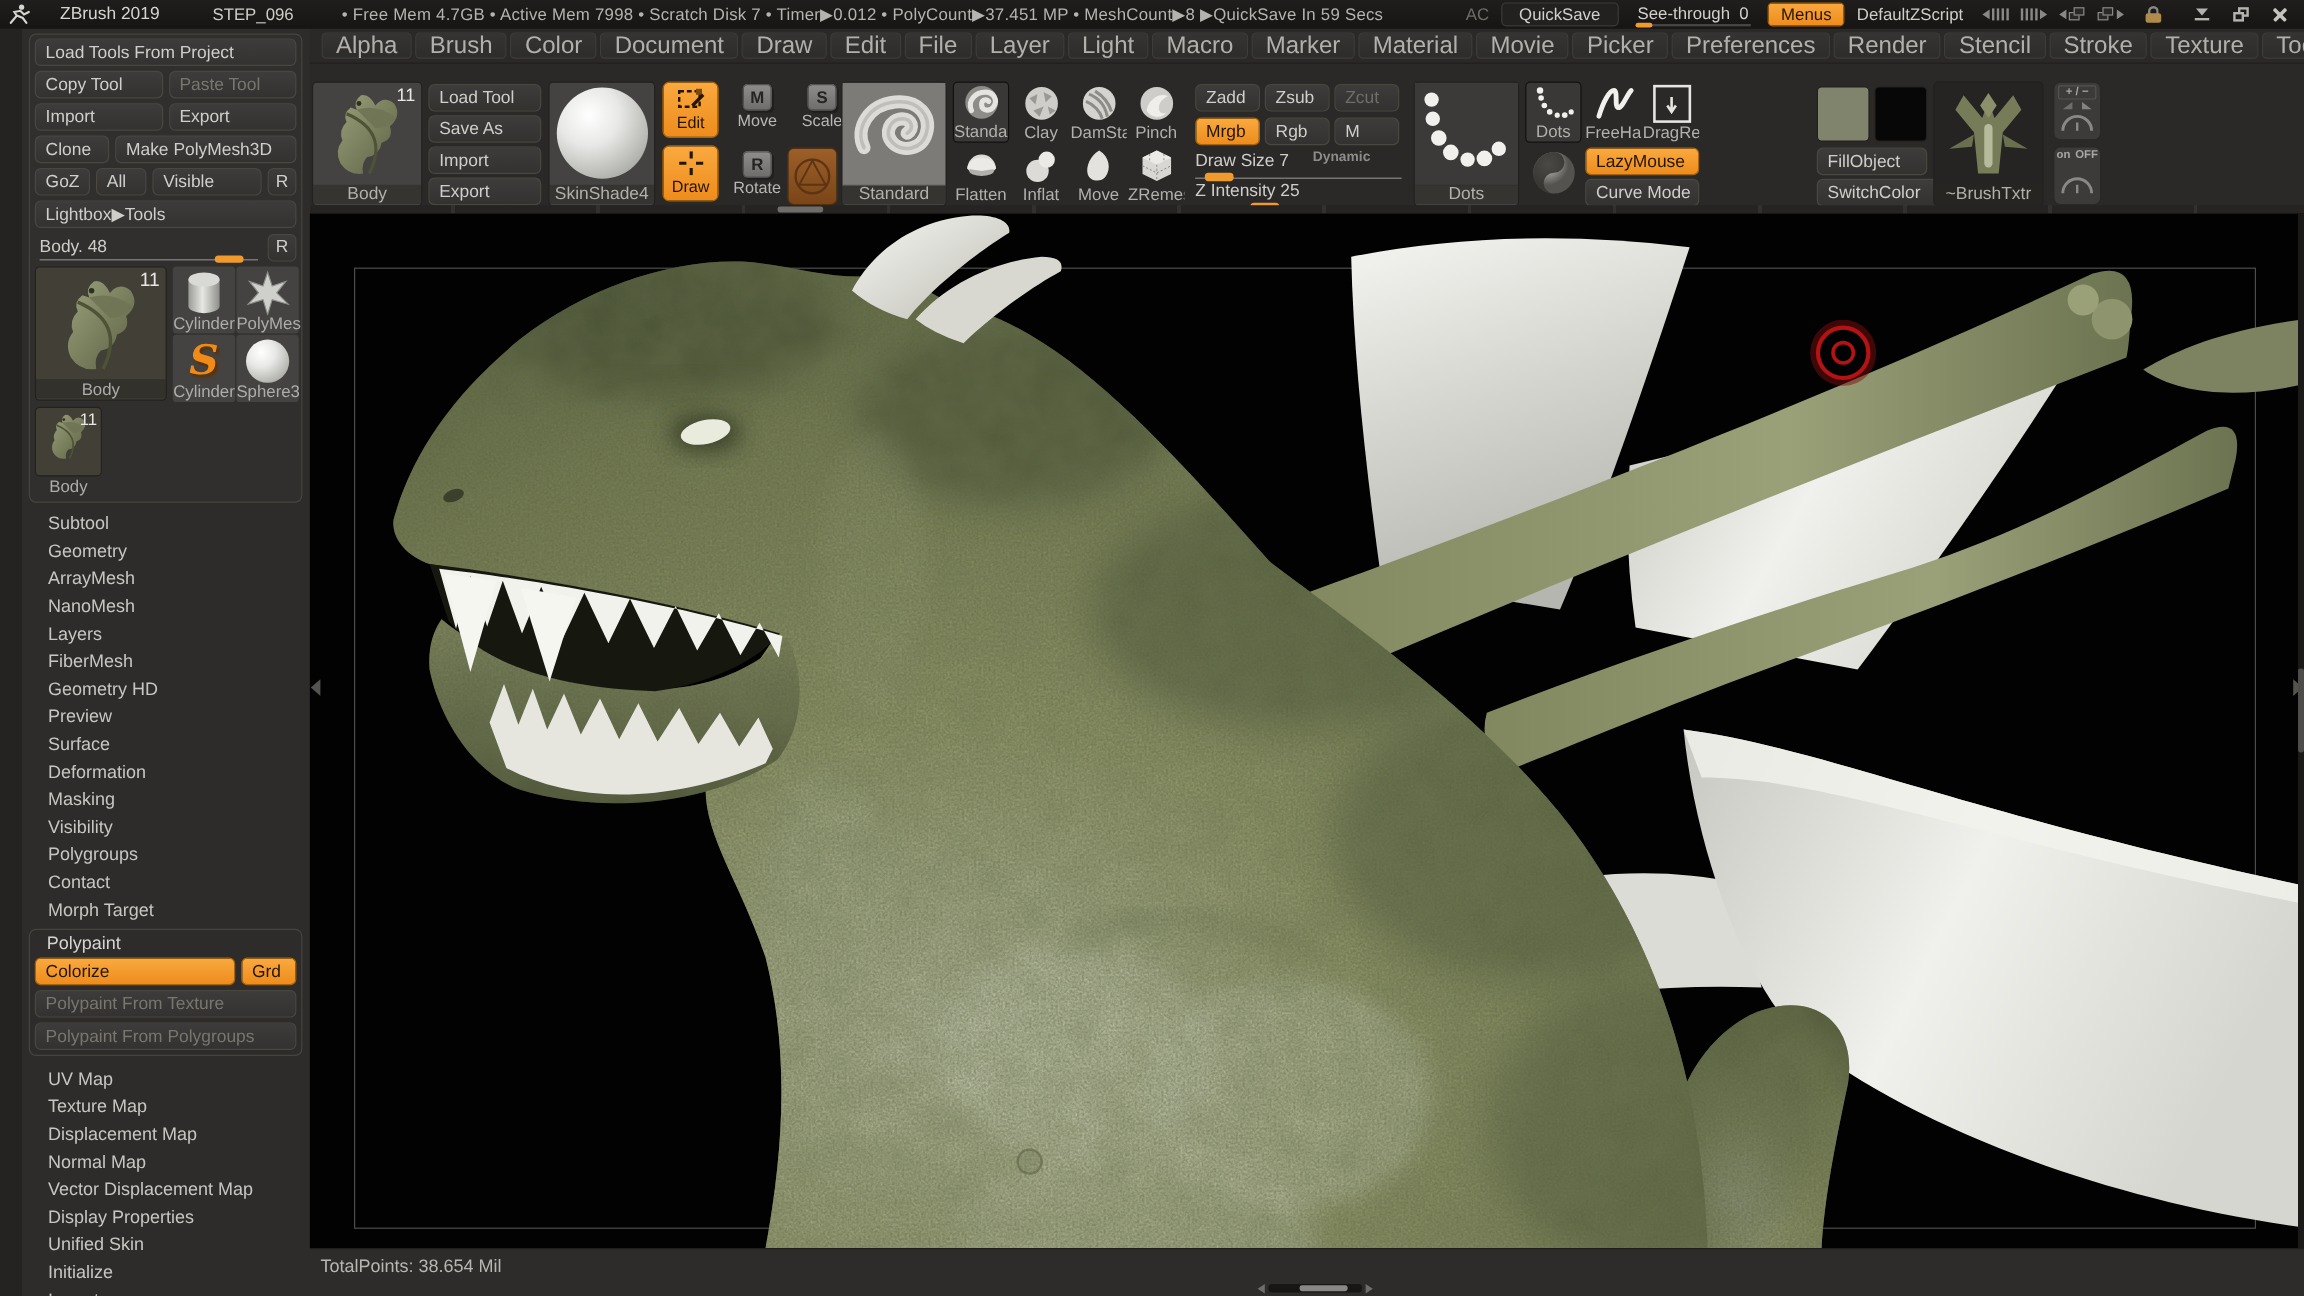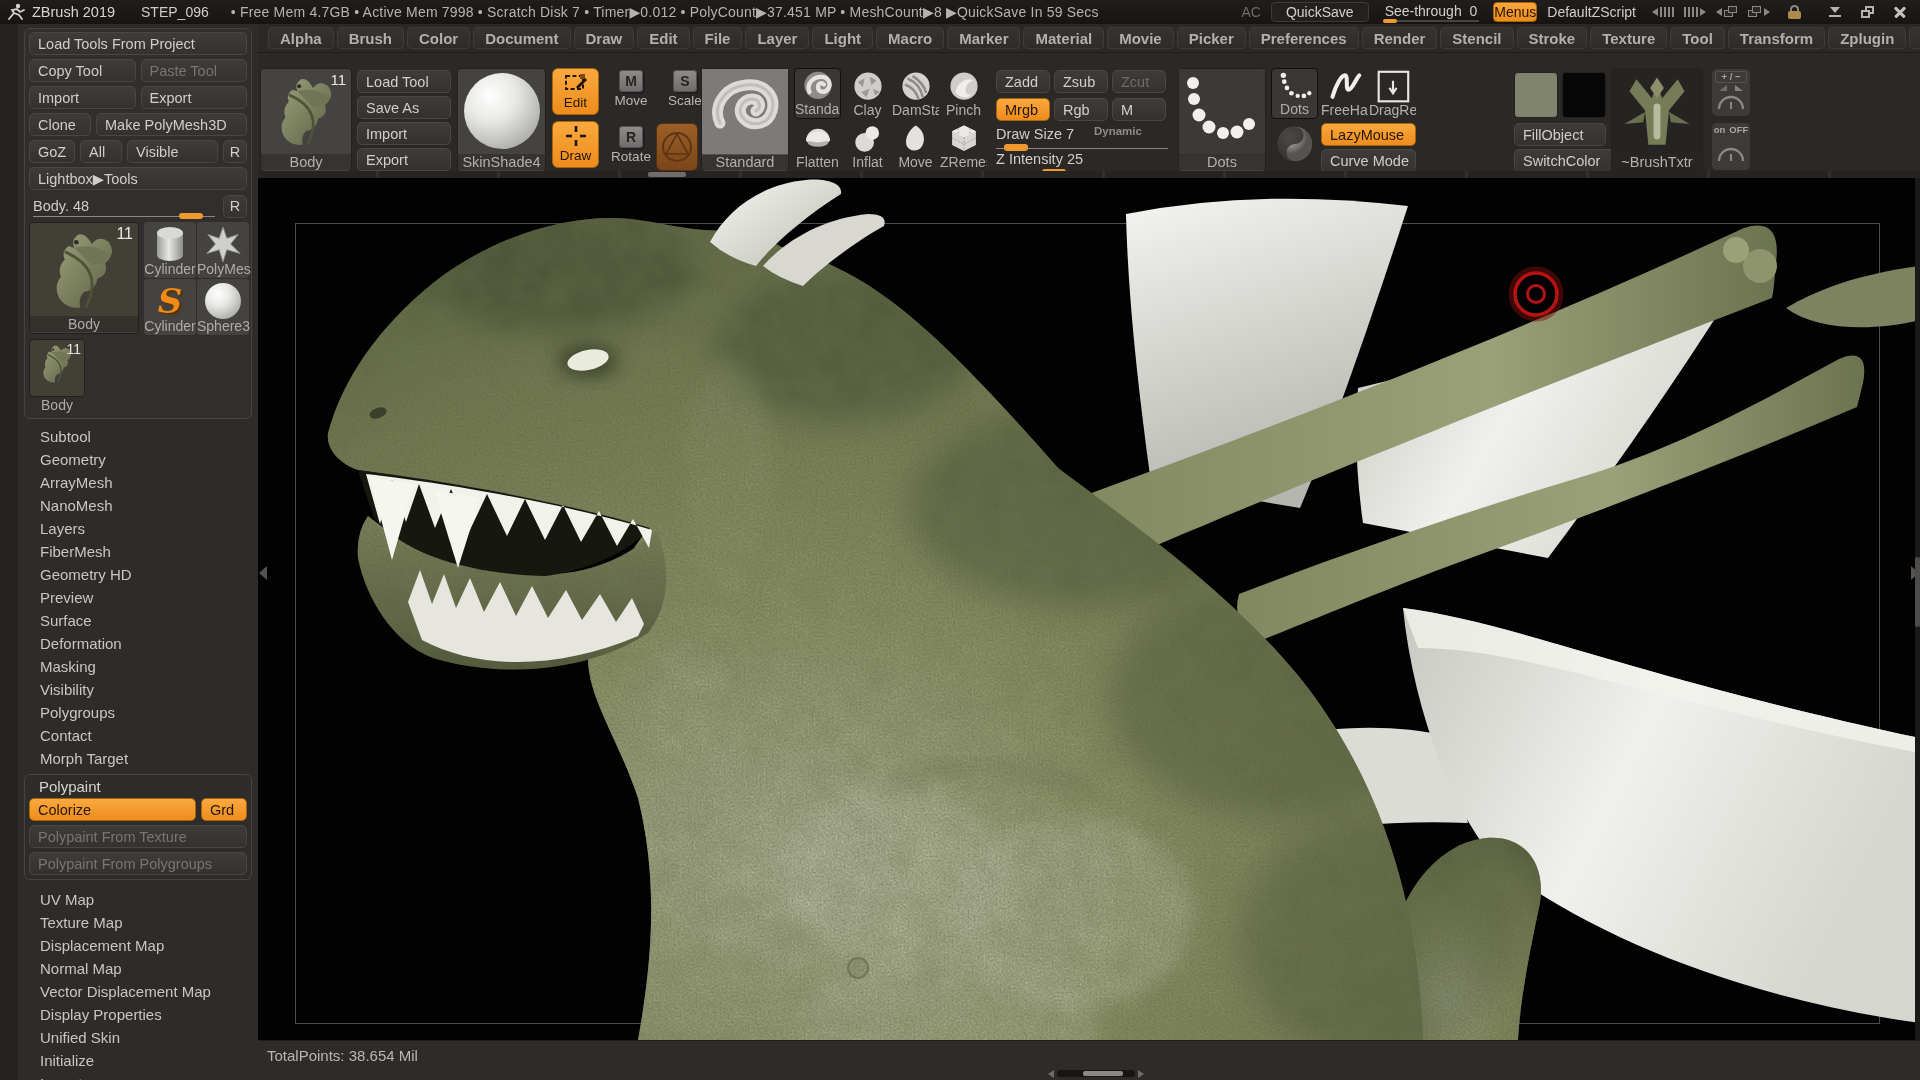--- a/index.html
+++ b/index.html
@@ -1,32 +1,32 @@
 <!DOCTYPE html>
 <html><head>
 <meta charset="utf-8">
 <style>
   *{box-sizing:border-box;margin:0;padding:0;}
   html,body{width:1920px;height:1080px;overflow:hidden;}
   body{font-family:"Liberation Sans",sans-serif;background:#141210;color:#c9c7c4;}
   .app{position:relative;width:1920px;height:1080px;background:#2e2c2a;}
 
   
-  .titlebar{position:absolute;left:0;top:0;width:1920px;height:24px;background:linear-gradient(#201e1c,#171513);display:flex;align-items:center;font-size:14px;color:#c9c7c4;z-index:40;}
+  .titlebar{position:absolute;left:0;top:0;width:1920px;height:24px;background:linear-gradient(#201e1c,#171513);display:flex;align-items:center;font-size:14px;color:#c9c7c4;z-index:40;gap:18px;}
   .titlebar .logo{width:20px;height:18px;margin:0 6px 0 6px;}
   .tb-app{font-size:14.5px;color:#d6d4d1;margin-right:26px;}
   .tb-doc{color:#cfcdc9;margin-right:22px;}
   .tb-stats{color:#b5b3b0;letter-spacing:.2px;}
   .tb-right{margin-left:auto;display:flex;align-items:center;gap:10px;padding-right:8px;}
   .tb-ac{color:#6e6c69;}
   .tb-quicksave{background:#232120;border:1px solid #3c3a38;border-radius:4px;padding:1px 14px;color:#d2d0cd;}
   .tb-seethrough{position:relative;padding:1px 6px 3px 6px;color:#d2d0cd;}
   .tb-seethrough .trk{position:absolute;left:4px;right:4px;bottom:0;height:2px;background:#474543;}
   .tb-seethrough .tick{position:absolute;left:4px;bottom:-1px;width:14px;height:4px;background:#f09a2e;border-radius:2px;}
-  .tb-menus{background:linear-gradient(#f8a73d,#ee8c1c);border:1px solid #a86408;border-radius:4px;padding:1px 0;color:#241503;}
+  .tb-menus{background:linear-gradient(#f8a73d,#ee8c1c);border:1px solid #a86408;border-radius:4px;padding:1px 10px;color:#241503;}
   .tb-zscript{color:#cfcdc9;margin-right:6px;}
   .nav-ic{display:flex;align-items:center;gap:2px;}
   .nav-ic .bar{width:2px;height:10px;background:#8a8886;}
   .tri-l{width:0;height:0;border-top:4px solid transparent;border-bottom:4px solid transparent;border-right:6px solid #8a8886;}
   .tri-r{width:0;height:0;border-top:4px solid transparent;border-bottom:4px solid transparent;border-left:6px solid #8a8886;}
   .winstack{position:relative;width:14px;height:12px;}
   .winstack i{position:absolute;width:9px;height:7px;border:1.5px solid #8a8886;background:#2a2827;}
   .winstack i.b{left:0;top:4px;}
   .winstack i.f{left:4px;top:0;}
   .lock{width:13px;height:14px;position:relative;margin:0 8px;}
@@ -39,21 +39,21 @@
   .win-restore i{position:absolute;width:9px;height:8px;border:2px solid #b5b3b0;}
   .win-restore i.b{right:0;top:0;}
   .win-restore i.f{left:0;bottom:0;background:#1c1a18;}
   .win-close{position:relative;width:12px;height:12px;margin:0 6px 0 10px;}
   .win-close:before,.win-close:after{content:"";position:absolute;left:-1px;top:5px;width:14px;height:2.5px;background:#c5c3c0;border-radius:1px;}
   .win-close:before{transform:rotate(45deg);}
   .win-close:after{transform:rotate(-45deg);}
 
   
   .menubar{position:absolute;left:258px;top:24px;right:0;height:28px;background:#2b2928;display:flex;align-items:center;gap:3px;padding-left:10px;z-index:30;}
-  .menu-item{height:22px;display:flex;align-items:center;padding:0 11px;background:linear-gradient(#363432,#2e2c2a);border:1px solid #3e3c3a;border-radius:4px;color:#b2b0ad;font-size:15px;font-weight:bold;}
+  .menu-item{height:22px;display:flex;align-items:center;padding:0 11px;background:linear-gradient(#363432,#2e2c2a);border:1px solid #3e3c3a;border-radius:4px;color:#b2b0ad;font-size:20px;}
 
   
   .sidebar{position:absolute;left:0;top:24px;width:258px;bottom:0;background:linear-gradient(90deg,#252321 0 18px,#2e2c2a 18px);display:flex;flex-direction:column;padding:4px 6px 2px 24px;overflow:hidden;z-index:20;}
   .panel{border:1px solid #47443f;border-radius:6px;padding:3px 4px;background:#312f2d;}
   .sb-row{display:flex;gap:5px;margin-bottom:4px;}
   .btn{height:23px;display:flex;align-items:center;padding:0 8px;background:linear-gradient(#3e3c3a,#343230);border:1px solid #4a4740;border-radius:5px;color:#d0cecb;font-size:14.5px;white-space:nowrap;overflow:hidden;}
   .btn.full{flex:1;}
   .btn.dim{color:#78766f;}
   .btn.sq{width:24px;justify-content:center;flex:none;padding:0;}
   .obtn{background:linear-gradient(#f9a93f,#ee8c1c);border-color:#a86408;color:#261604;}

